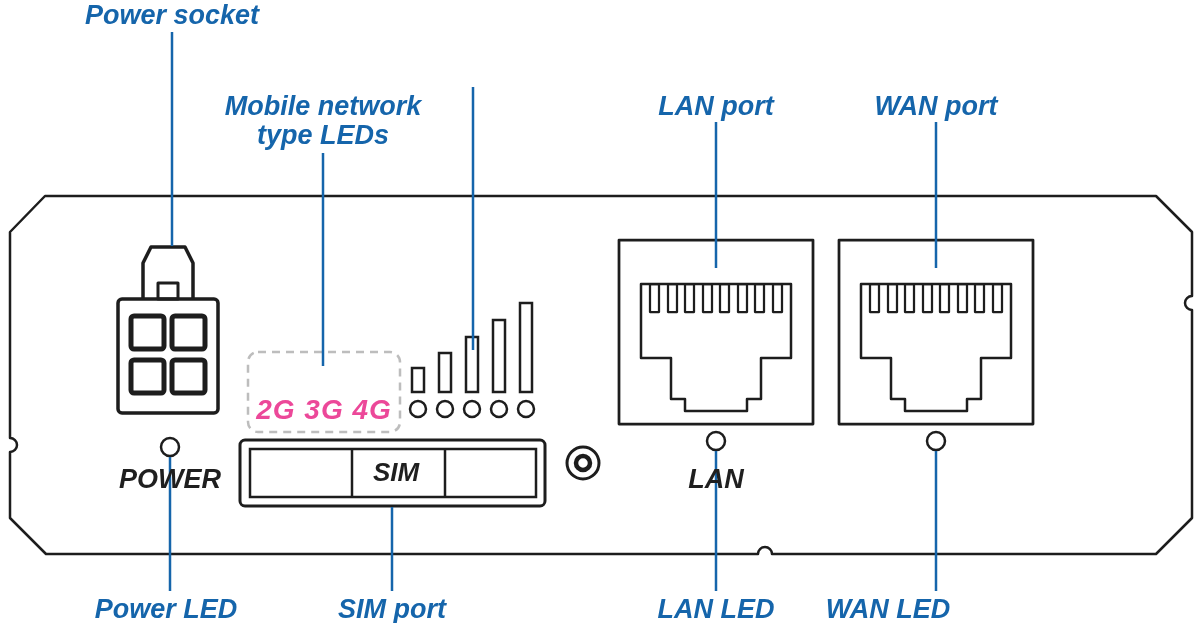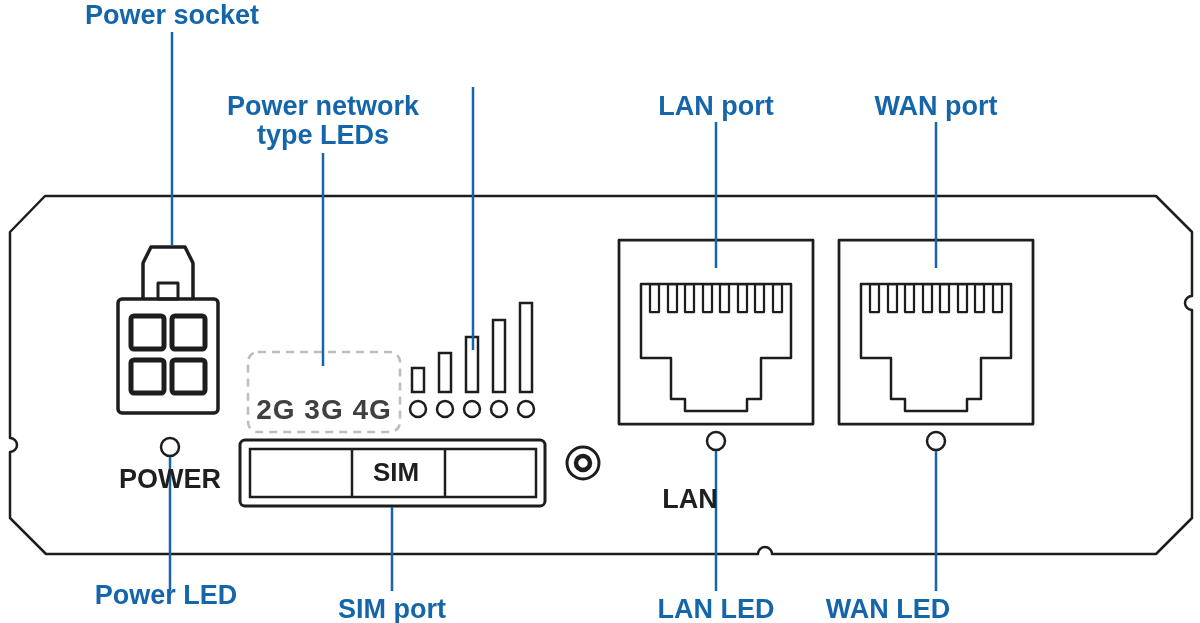--- a/index.html
+++ b/index.html
@@ -1,26 +1,26 @@
 <!DOCTYPE html>
 <html><head>
 <meta charset="utf-8">
 <style>
   html,body { margin:0; padding:0; background:#ffffff; }
   body { font-family:"Liberation Sans", sans-serif; }
   .stage {
     position:relative; width:1200px; height:623px;
-    background:#ffffff; overflow:hidden;
+    background:#ffffff; overflow:hidden;font-style:italic;
   }
   svg.art { position:absolute; left:0; top:0; }
   .label { position:absolute; text-align:center; font-weight:700; }
   .callout { color:#1565ab; font-size:27px; line-height:29px; white-space:pre-line; }
   .panel-label { color:#1f1f1f; font-size:27px; }
   .panel-label.small { font-size:26px;text-align:center; }
-  .muted-label { color:#404040; font-size:28px; letter-spacing:1px; }
+  .muted-label { color:#ec4899; font-size:28px; letter-spacing:1px; }
 </style>
 </head>
 <body>
 
 <div class="stage">
 
   <svg class="art" width="1200" height="623" viewBox="0 0 1200 623">
 
     <g fill="none" stroke-linejoin="round" stroke-linecap="round" stroke="#1d1d1d">
       <path stroke-width="2.5" d="M 45 196 L 1156 196 L 1192 232 L 1192 296 A 7 7 0 0 0 1192 310
@@ -115,28 +115,28 @@
       <line x1="716" y1="122" x2="716" y2="268"></line>
       <line x1="936" y1="122" x2="936" y2="268"></line>
       <line x1="170" y1="457" x2="170" y2="591"></line>
       <line x1="392" y1="507" x2="392" y2="591"></line>
       <line x1="716" y1="451" x2="716" y2="591"></line>
       <line x1="936" y1="451" x2="936" y2="591"></line>
     </g>
   </svg>
 
   <div class="label callout" style="left:52px;  top:1px;  width:240px;">Power socket</div>
-  <div class="label callout" style="left:203px; top:92px; width:240px;">Power network
+  <div class="label callout" style="left:203px; top:92px; width:240px;">Mobile network
 type LEDs</div>
   <div class="label callout" style="left:836px; top:92px; width:200px;">WAN port</div>
   <div class="label callout" style="left:616px; top:92px; width:200px;">LAN port</div>
 
-  <div class="label callout" style="left:66px;  top:581px; width:200px;text-align:center;">Power LED</div>
+  <div class="label callout" style="left:66px;  top:595px; width:200px;text-align:center;">Power LED</div>
   <div class="label callout" style="left:292px; top:595px; width:200px;">SIM port</div>
   <div class="label callout" style="left:616px; top:595px; width:200px;">LAN LED</div>
   <div class="label callout" style="left:788px; top:595px; width:200px;">WAN LED</div>
 
   <div class="label panel-label" style="left:70px;  top:464px; width:200px;">POWER</div>
   <div class="label panel-label small" style="left:346px; top:457px; width:100px;">SIM</div>
-  <div class="label panel-label" style="left:640px; top:464px; width:100px;margin-top:20px;">LAN</div>
+  <div class="label panel-label" style="left:666px; top:464px; width:100px;">LAN</div>
   <div class="label muted-label" style="left:249px; top:394px; width:150px;">2G 3G 4G</div>
 
 </div>
 
 </body></html>

